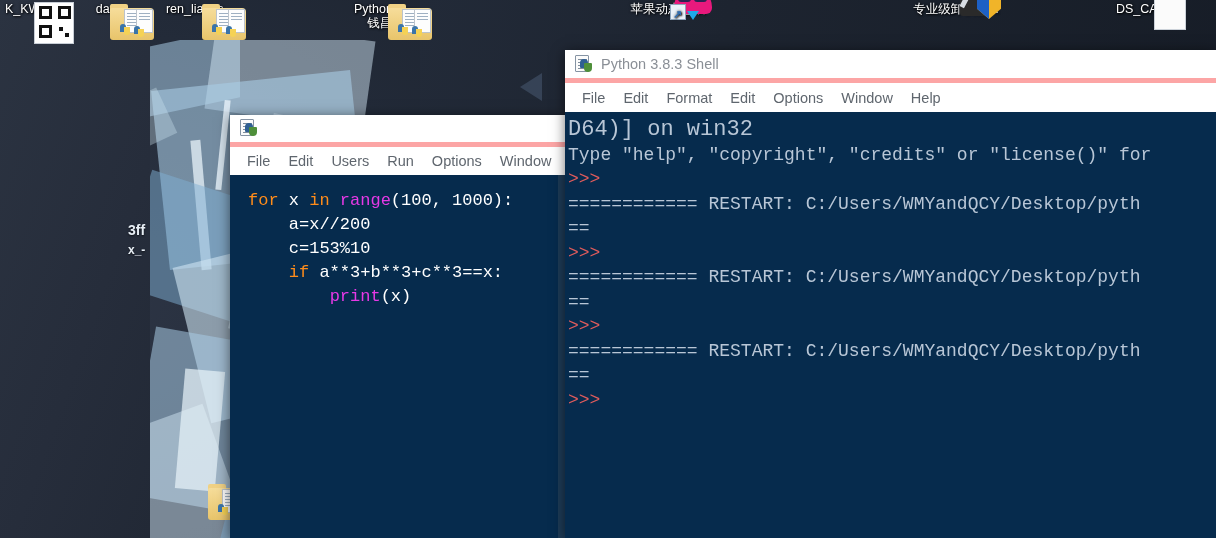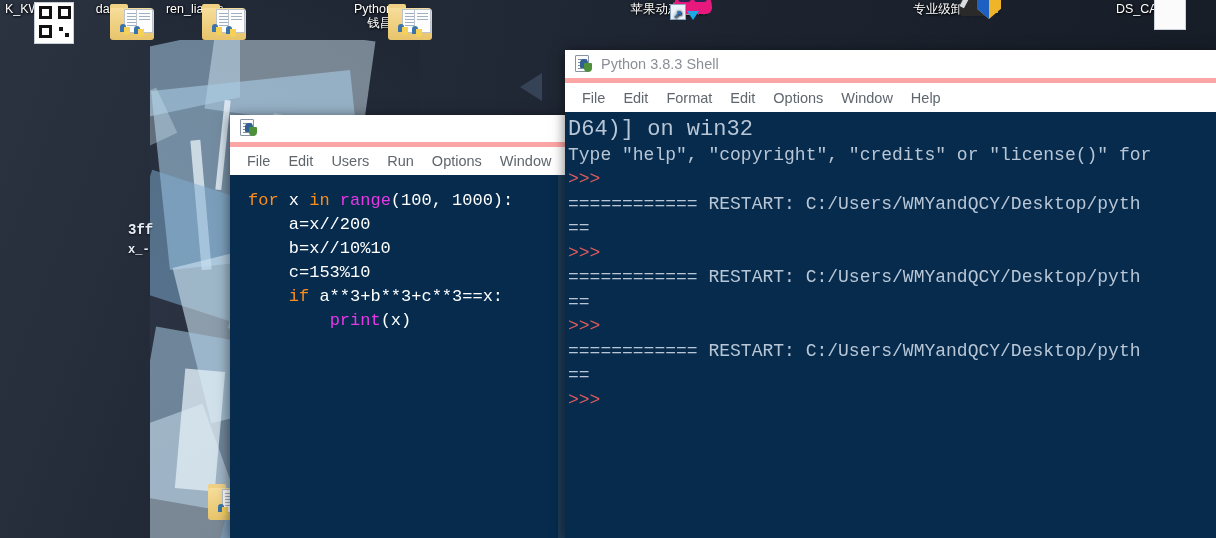--- a/index.html
+++ b/index.html
@@ -40,21 +40,21 @@
   .tri-dec {
     position:absolute; width:0; height:0;
     border-top:14px solid transparent;
     border-bottom:14px solid transparent;
     border-right:22px solid #39465a;
     left:520px; top:73px; opacity:.9;
   }
   .wall-text {
     position:absolute; color:#e7eef5; font-weight:bold;
     text-shadow:0 1px 2px rgba(0,0,0,.6);
-    font-family:Liberation Mono, monospace;
+    font-family:Liberation Sans, sans-serif;
   }
 
   
   .dicon {
     position:absolute; width:96px; text-align:center;
     color:#fff; font-size:12.5px; line-height:14px;
     text-shadow:1px 1px 2px rgba(0,0,0,.95), 0 0 3px rgba(0,0,0,.8);
     font-family:"Liberation Sans", sans-serif;
   }
   .dicon .glyph { height:46px; position:relative; margin:0 auto; width:48px; }
@@ -306,21 +306,20 @@
       <span class="mi">Users</span>
       <span class="mi">Run</span>
       <span class="mi">Options</span>
       <span class="mi">Window</span>
       <span class="mi">Help</span>
     </div>
   <div class="code-area" id="editor-code" style="height:431px; padding:14px 0 0 18px;">
     <div class="vscroll"></div>
   <div class="code-line"><span class="kw">for</span><span class="def"> x </span><span class="kw">in</span><span class="def"> </span><span class="bi">range</span><span class="def">(100, 1000):</span></div>
       <div class="code-line"><span class="def">    a=x//200</span></div>
-      <div class="code-line"><span class="def">    b=x//10%10</span></div>
       <div class="code-line"><span class="def">    c=153%10</span></div>
       <div class="code-line"><span class="def">    </span><span class="kw">if</span><span class="def"> a**3+b**3+c**3==x:</span></div>
       <div class="code-line"><span class="def">        </span><span class="bi">print</span><span class="def">(x)</span></div>
     </div>
 </div>
 
 <div class="win" id="shell-window" style="left:565px; top:50px; width:651px; height:488px;">
   <div class="win-title" style="height:33px;">
     <span class="idle-icon">
       <span class="sheet">

